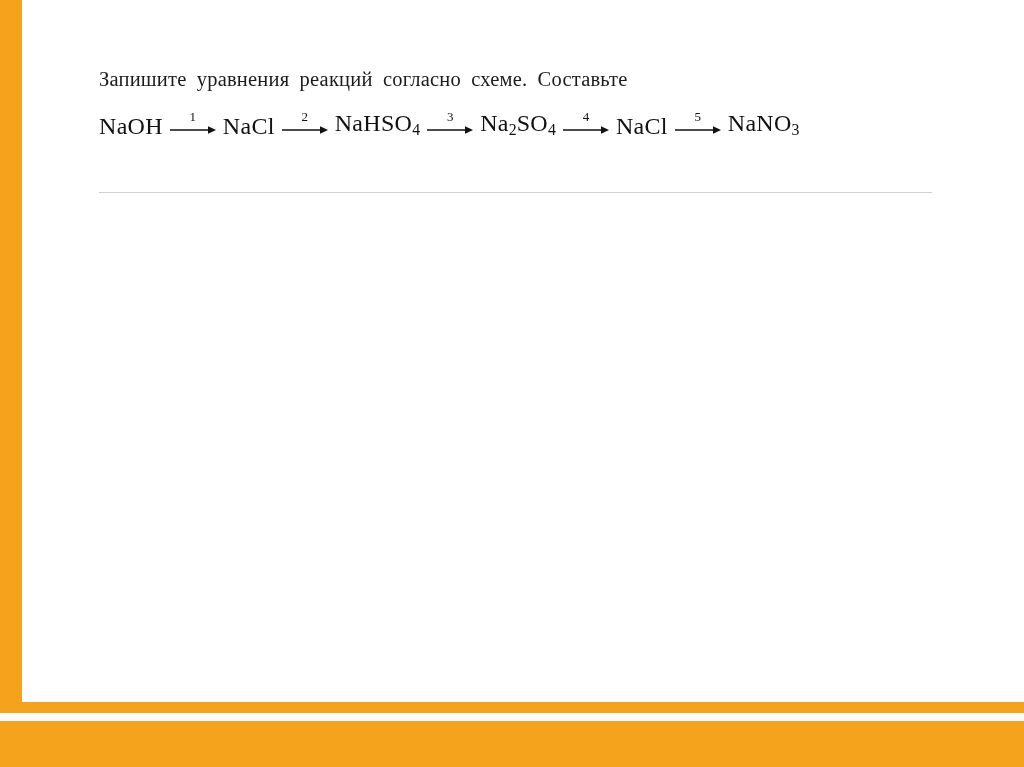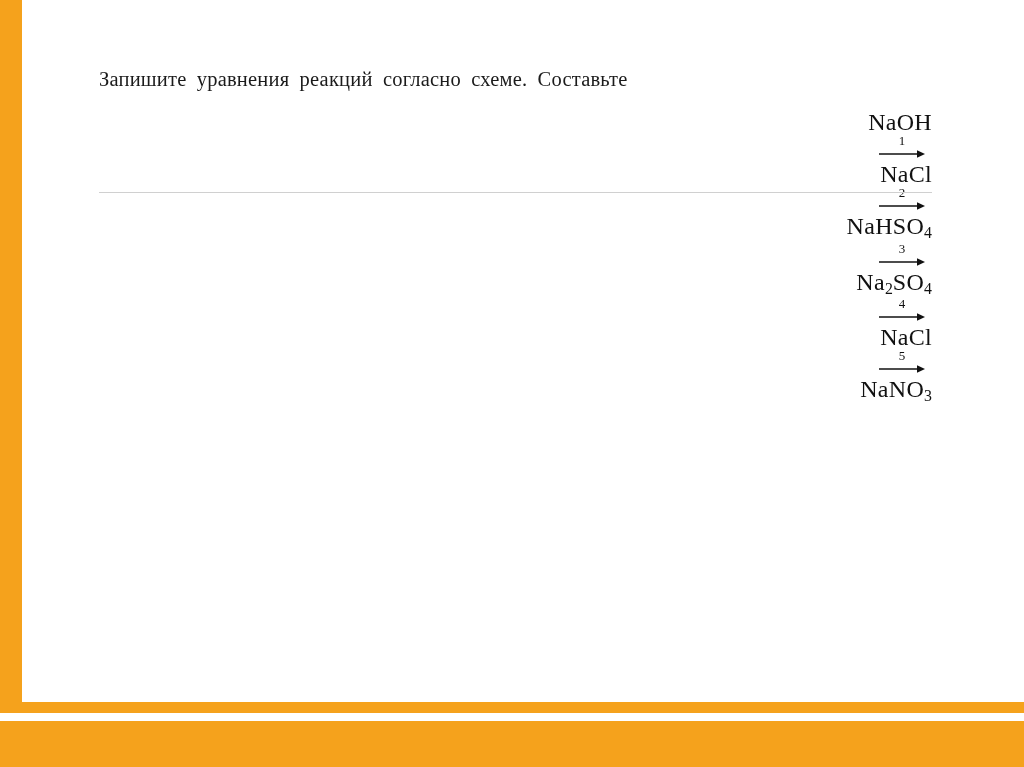--- a/index.html
+++ b/index.html
@@ -84,21 +84,20 @@
   .task-line-2 {
     word-spacing: 1px;
   }
 
   
   #scheme {
     display: flex;
     align-items: flex-end;
     margin-top: 17px;
     white-space: nowrap;
-    flex-direction: column;
   }
   .formula {
     font-family: "Liberation Serif", serif;
     font-size: 24px;
     color: #111111;
     line-height: 1;
     letter-spacing: 0.3px;
   }
   .formula sub {
     font-size: 0.66em;

